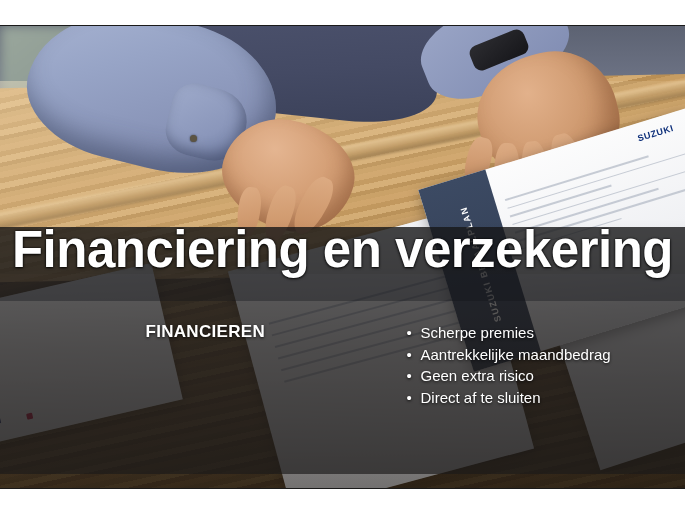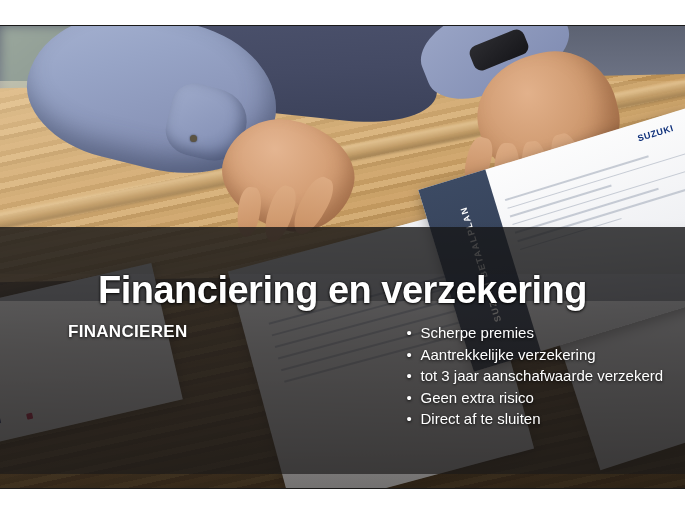--- a/index.html
+++ b/index.html
@@ -340,26 +340,25 @@
 
   .title {
     position: absolute;
     left: 0;
     top: 228px;
     width: 685px;
     text-align: center;
     color: #ffffff;
     font-family: "Liberation Sans", sans-serif;
     font-weight: bold;
-    font-size: 38px;
+    font-size: 51px;
     line-height: 44px;
     letter-spacing: -0.5px;
     text-shadow: 0 1px 3px rgba(0,0,0,.85), 0 0 2px rgba(0,0,0,.9);
     white-space: nowrap;
-    margin-top: 40px;
   }
   .subtitle {
     position: absolute;
     left: 0;
     top: 280px;
     width: 685px;
     text-align: center;
     color: #f2f2f2;
     font-size: 13.5px;
     line-height: 16px;
@@ -371,21 +370,21 @@
     position: absolute;
     left: 0;
     top: 322px;
     width: 685px;
     display: flex;
   }
   .col {
     width: 50%;
     box-sizing: border-box;
   }
-  .col-left { padding-left: 68px; }
+  .col-left { padding-left: 68px; text-align: center; }
   .col-right { padding-left: 52px; }
 
   .col-head {
     color: #ffffff;
     font-weight: bold;
     font-size: 17px;
     letter-spacing: .3px;
     margin: 0 0 11px 0;
     text-shadow: 0 1px 3px rgba(0,0,0,.8);
   }
@@ -516,22 +515,21 @@
 
   <div class="columns">
 
     <div class="col col-left">
       <div class="col-head">FINANCIEREN</div>
     </div>
 
     <div class="col col-right">
       <ul class="feature-list">
         <li>Scherpe premies</li>
-        <li>Aantrekkelijke verzekering</li>
-        <li>tot 3 jaar aanschafwaarde verzekerd</li>
+        <li>Aantrekkelijke maandbedrag</li>
         <li>Geen extra risico</li>
         <li>Direct af te sluiten</li>
       </ul>
     </div>
 
   </div>
 
   <div class="white-top"></div>
   <div class="hairline-top"></div>
   <div class="hairline-bottom"></div>

